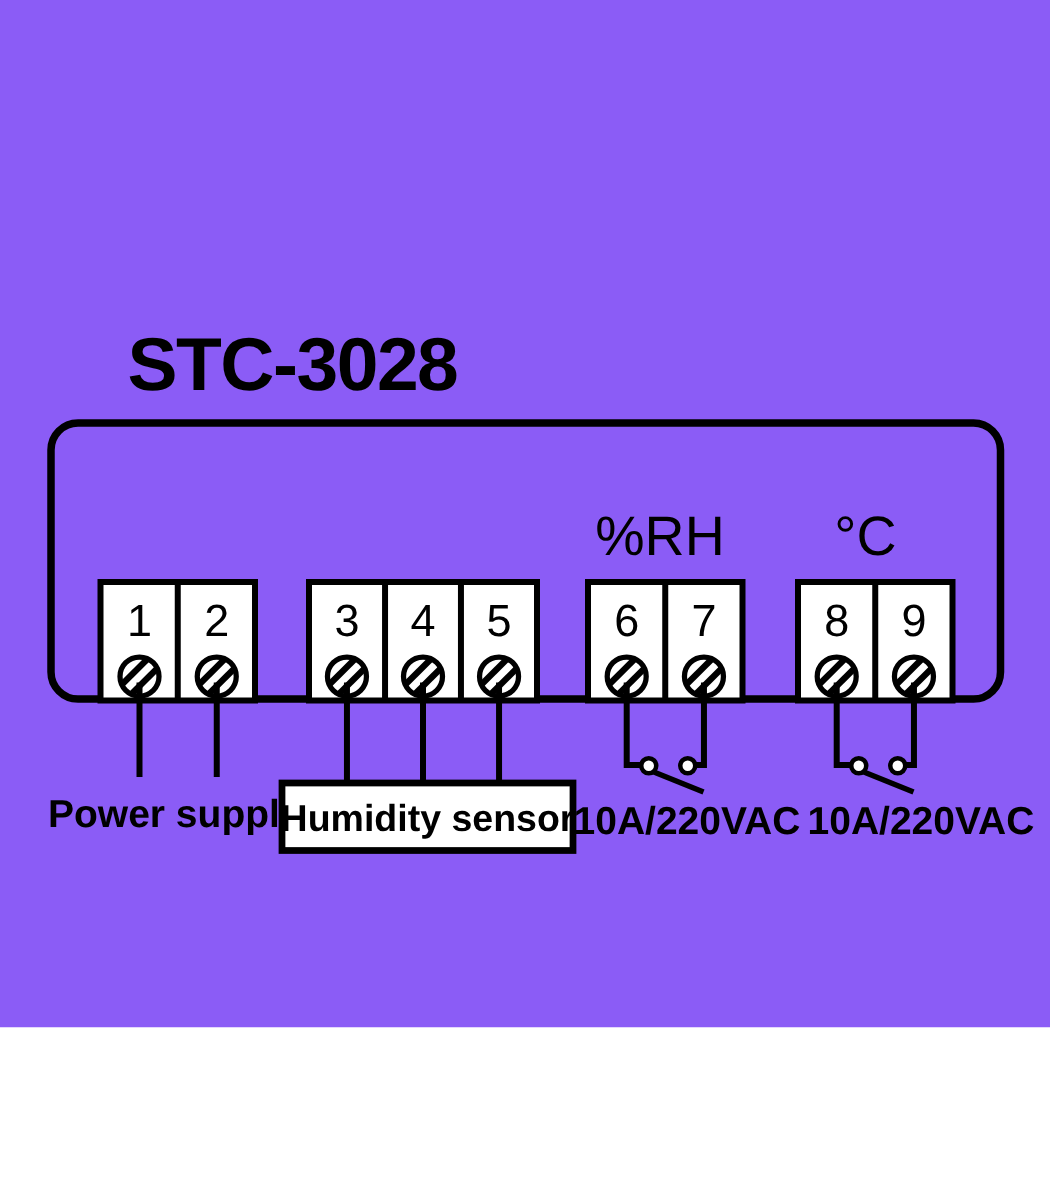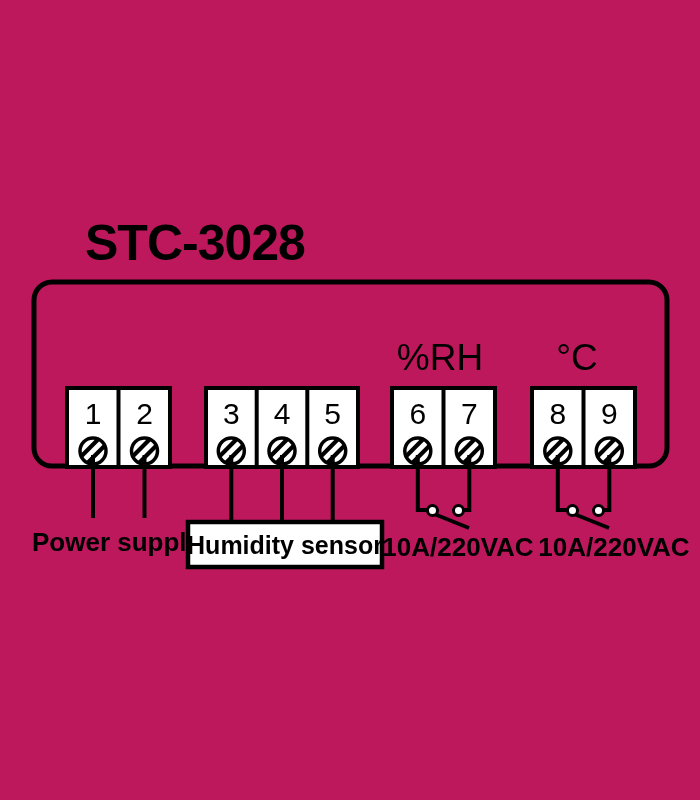--- a/index.html
+++ b/index.html
@@ -3,22 +3,22 @@
 <meta charset="utf-8">
 <style>
   html, body {
     margin: 0;
     padding: 0;
     background: #ffffff;
   }
   .stage {
     position: relative;
     width: 700px;
-    height: 800px;
-    background: #be185d;
+    height: 685px;
+    background: #8b5cf6;
     overflow: hidden;
     font-family: "Liberation Sans", sans-serif;
   }
   svg text {
     font-family: "Liberation Sans", sans-serif;
     fill: #000000;
   }
   .title-text {
     font-size: 50px;
     font-weight: bold;

